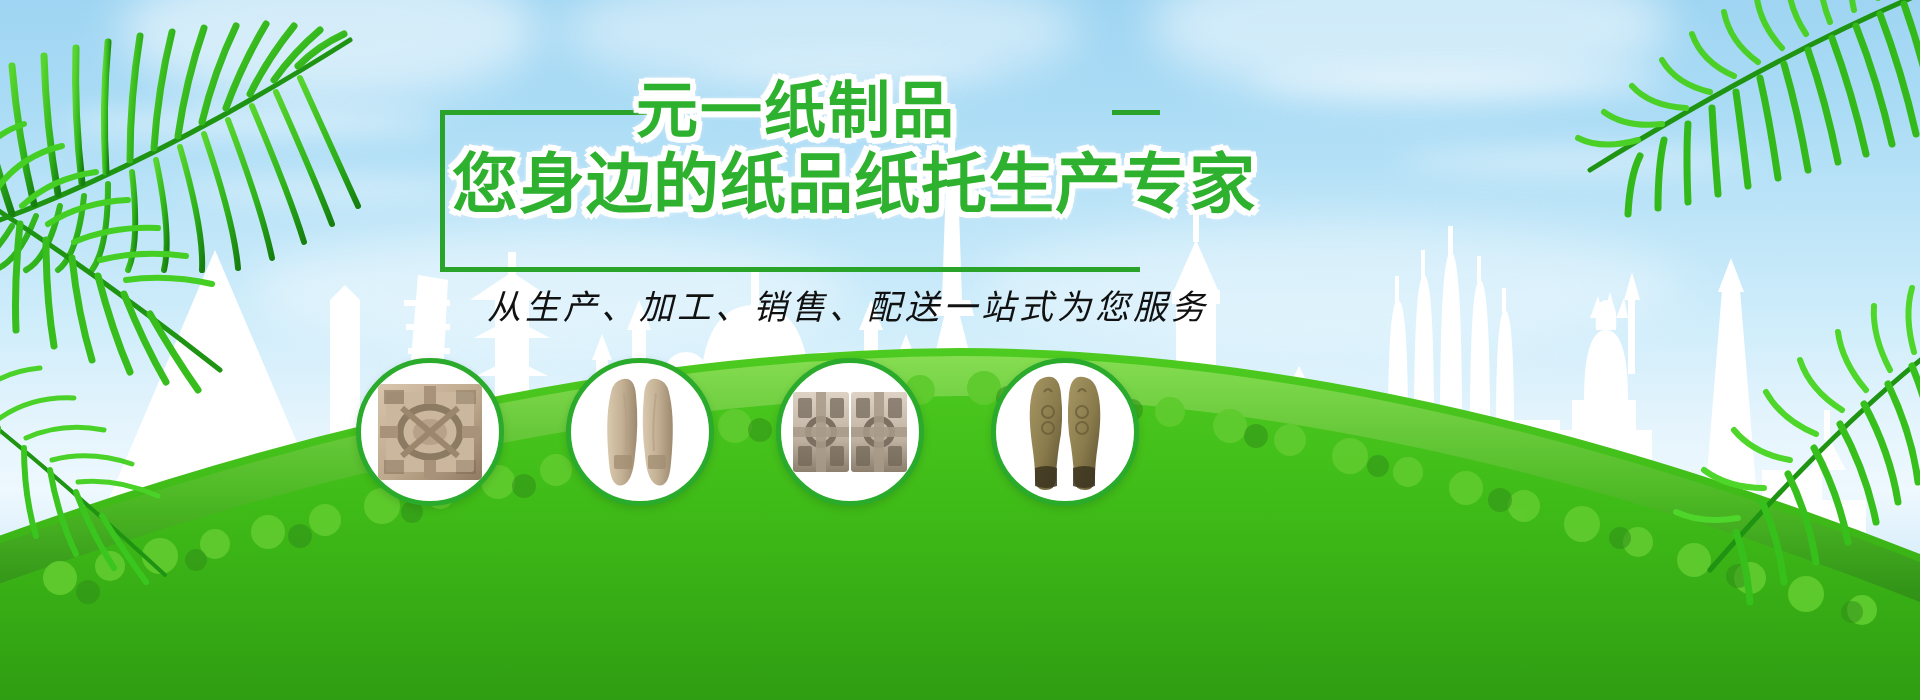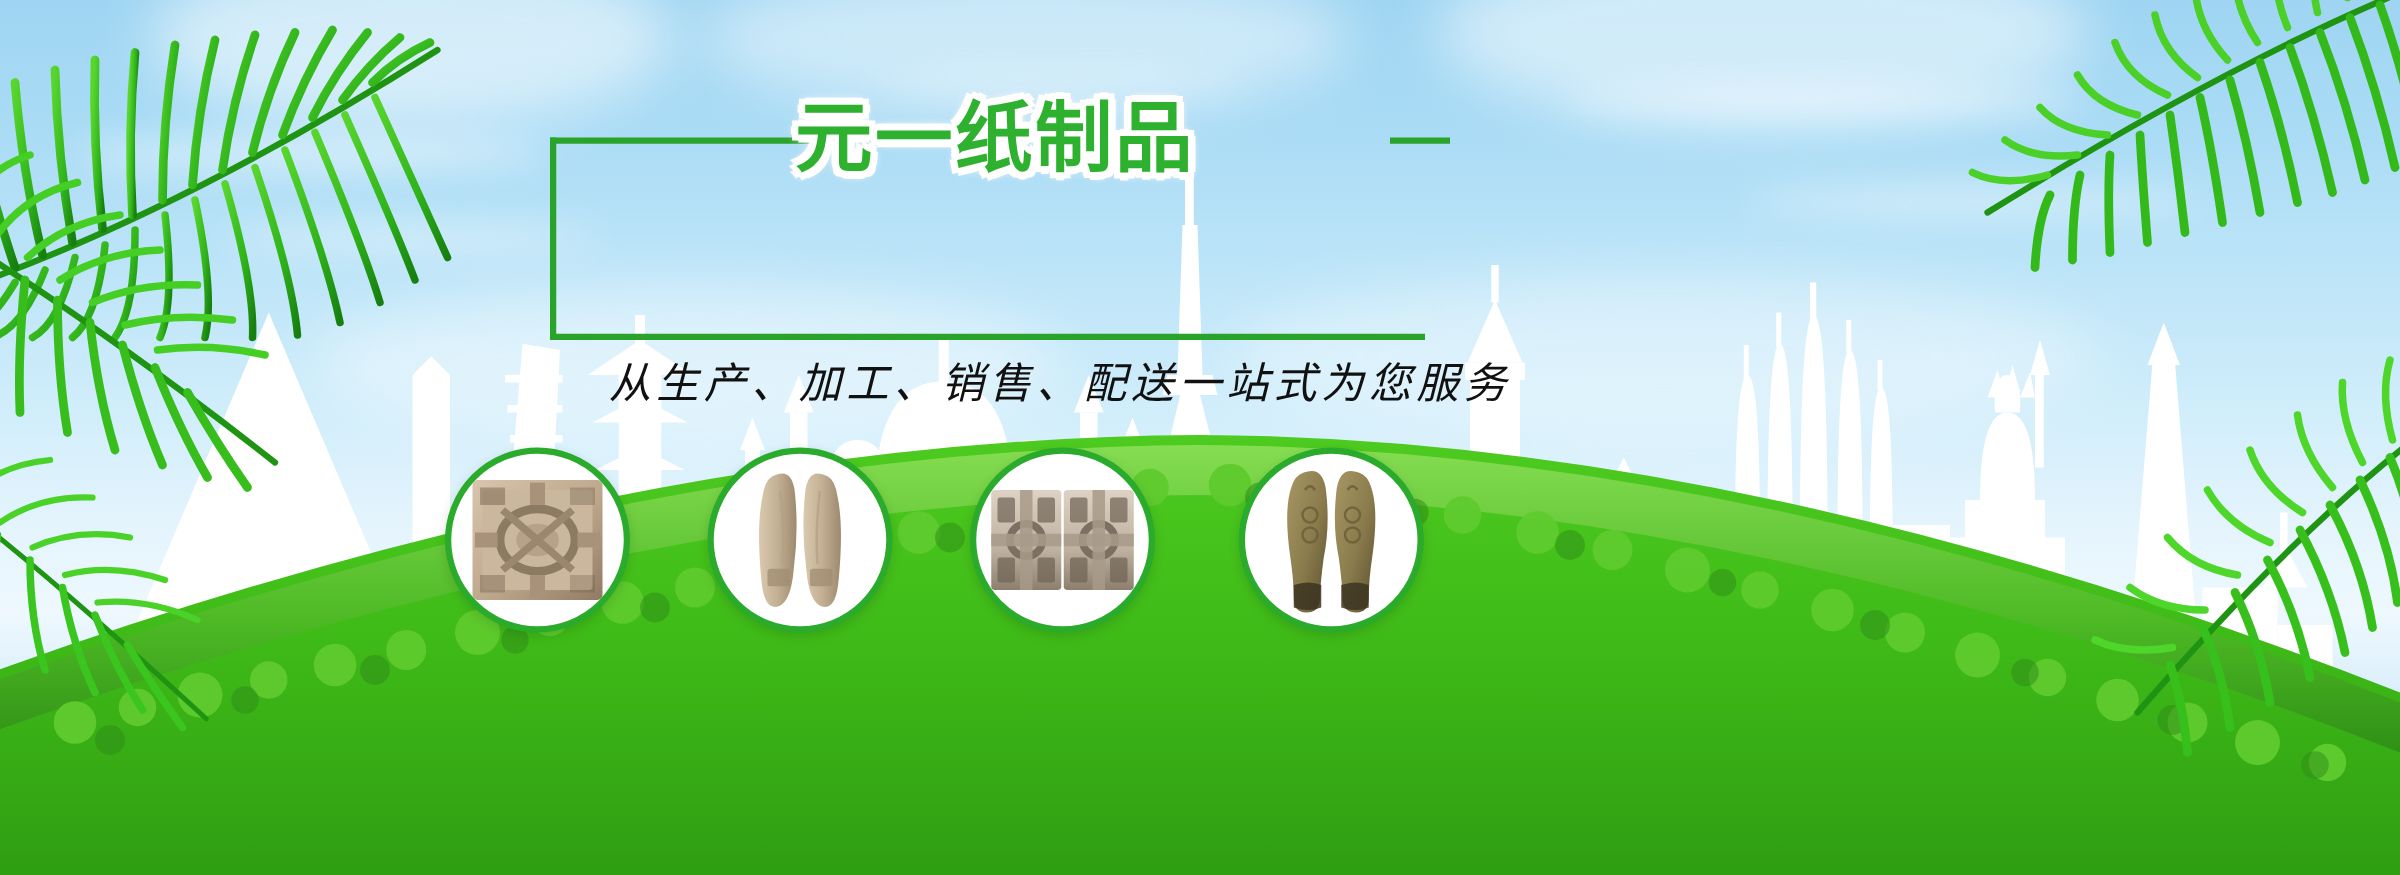--- a/index.html
+++ b/index.html
@@ -443,20 +443,21 @@
       </g>
     </svg>
   </div>
 
   <div id="headline">
     <div class="fr fr-left"></div>
     <div class="fr fr-bottom"></div>
     <div class="fr fr-top-l"></div>
     <div class="fr fr-top-r"></div>
     <div class="title-line1">元一纸制品</div>
+    <div class="title-line2">您身边的纸品纸托生产专家</div>
   </div>
 
   <div id="subtitle">从生产、加工、销售、配送一站式为您服务</div>
 
   <div class="pcircle" style="left:356px;top:358px;width:148px;height:148px;">
     <svg class="prod" width="108" height="100" viewBox="0 0 108 100">
       <defs>
         <linearGradient id="pulp1" x1="0" y1="0" x2="1" y2="1">
           <stop offset="0%" stop-color="#d8c5ad"></stop>
             <stop offset="55%" stop-color="#bda78c"></stop>

